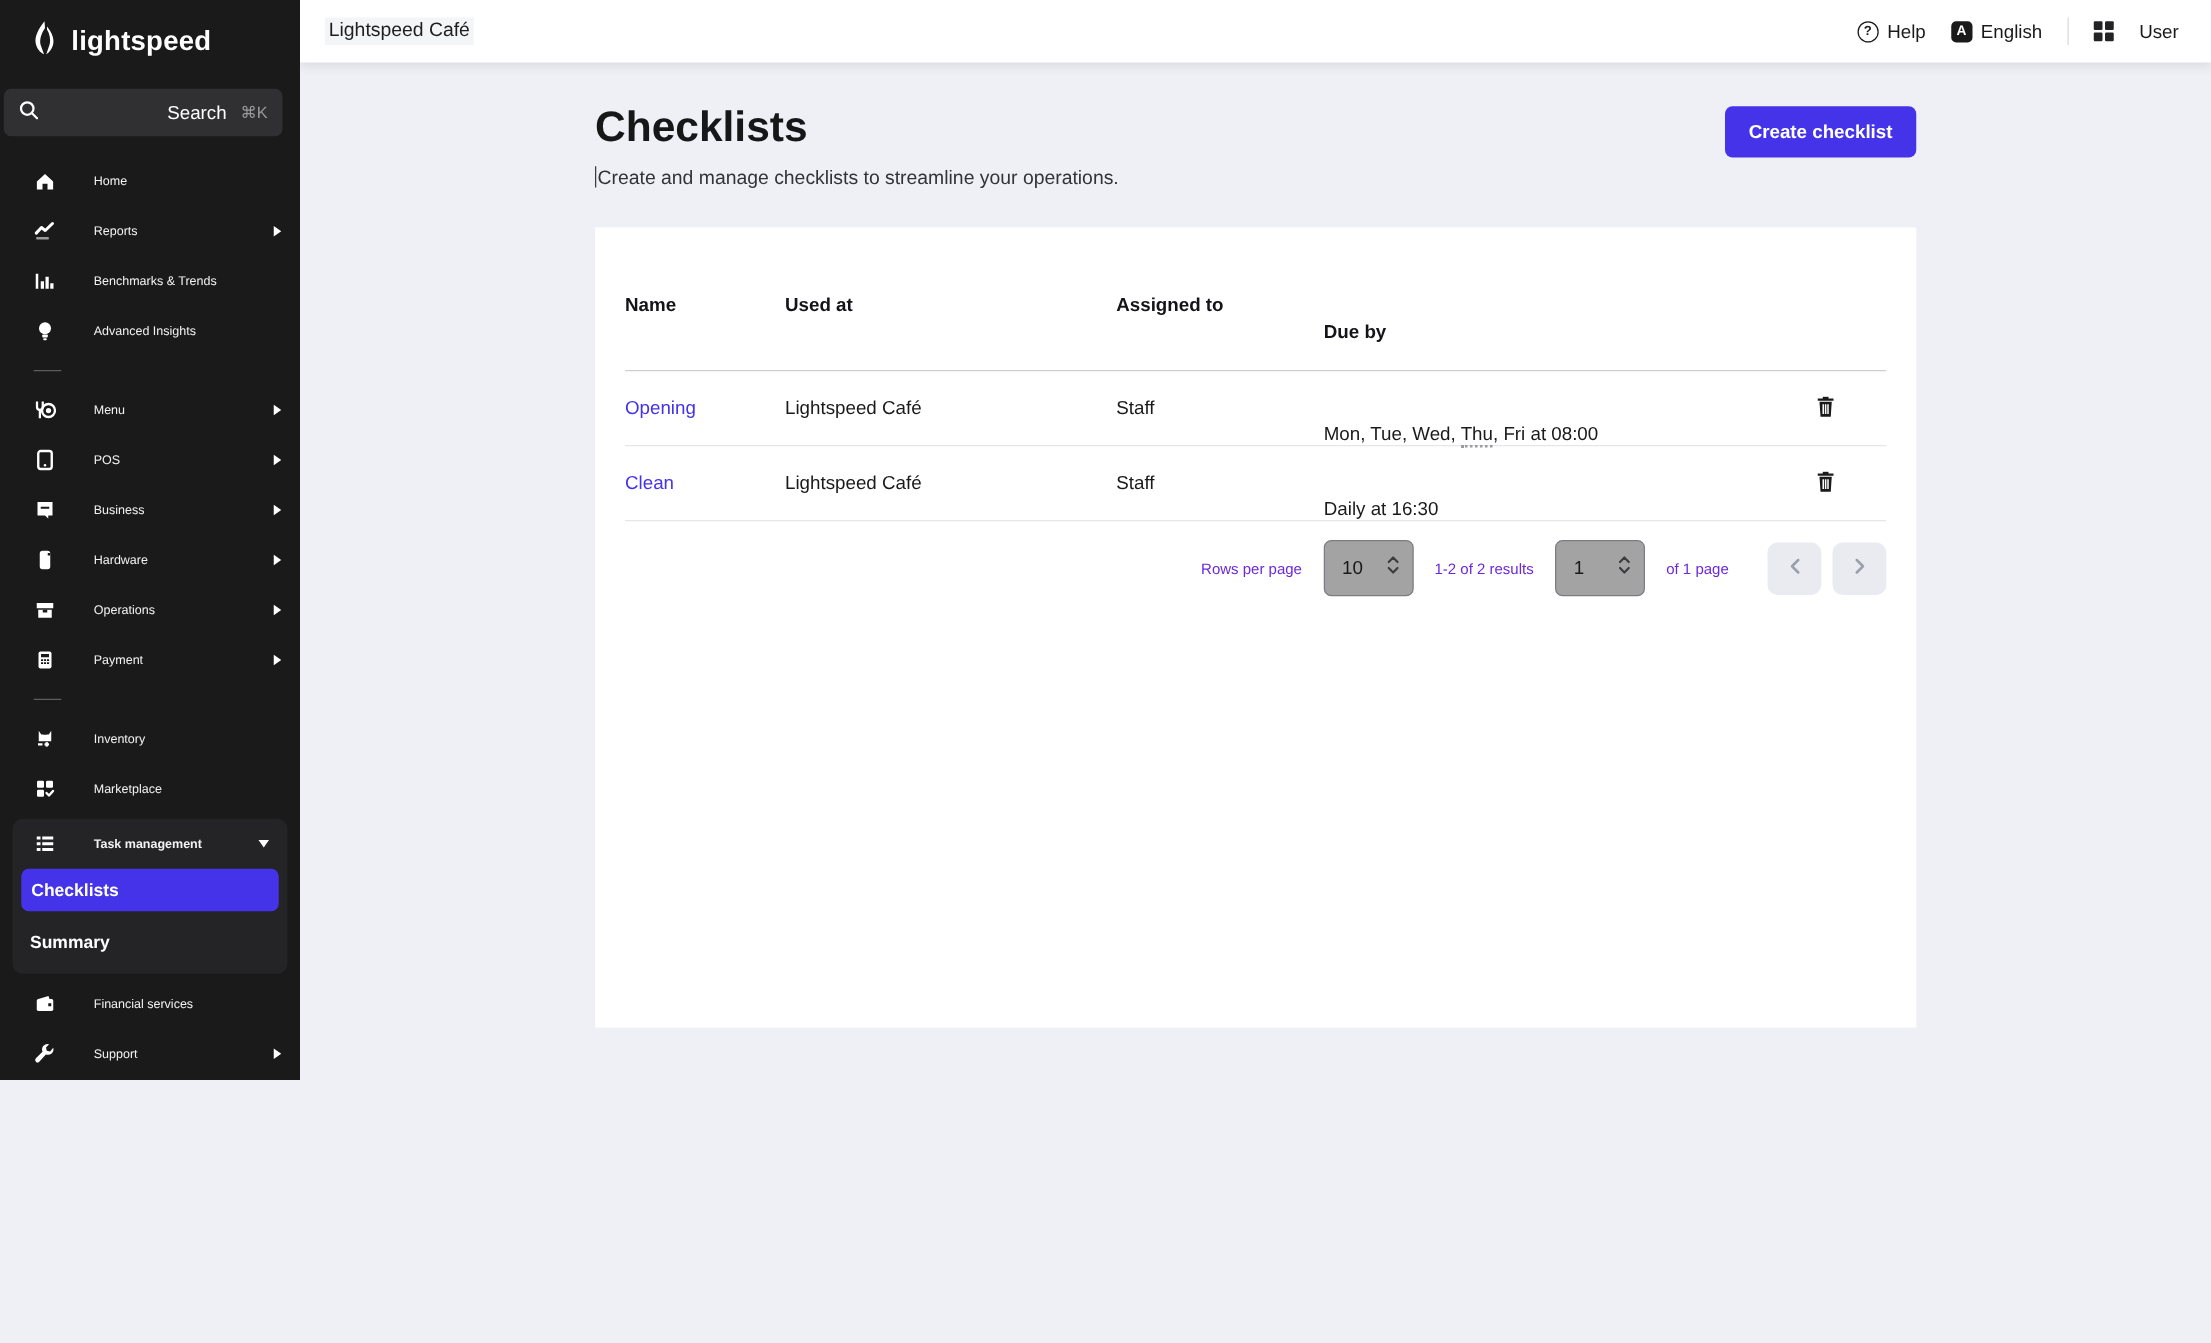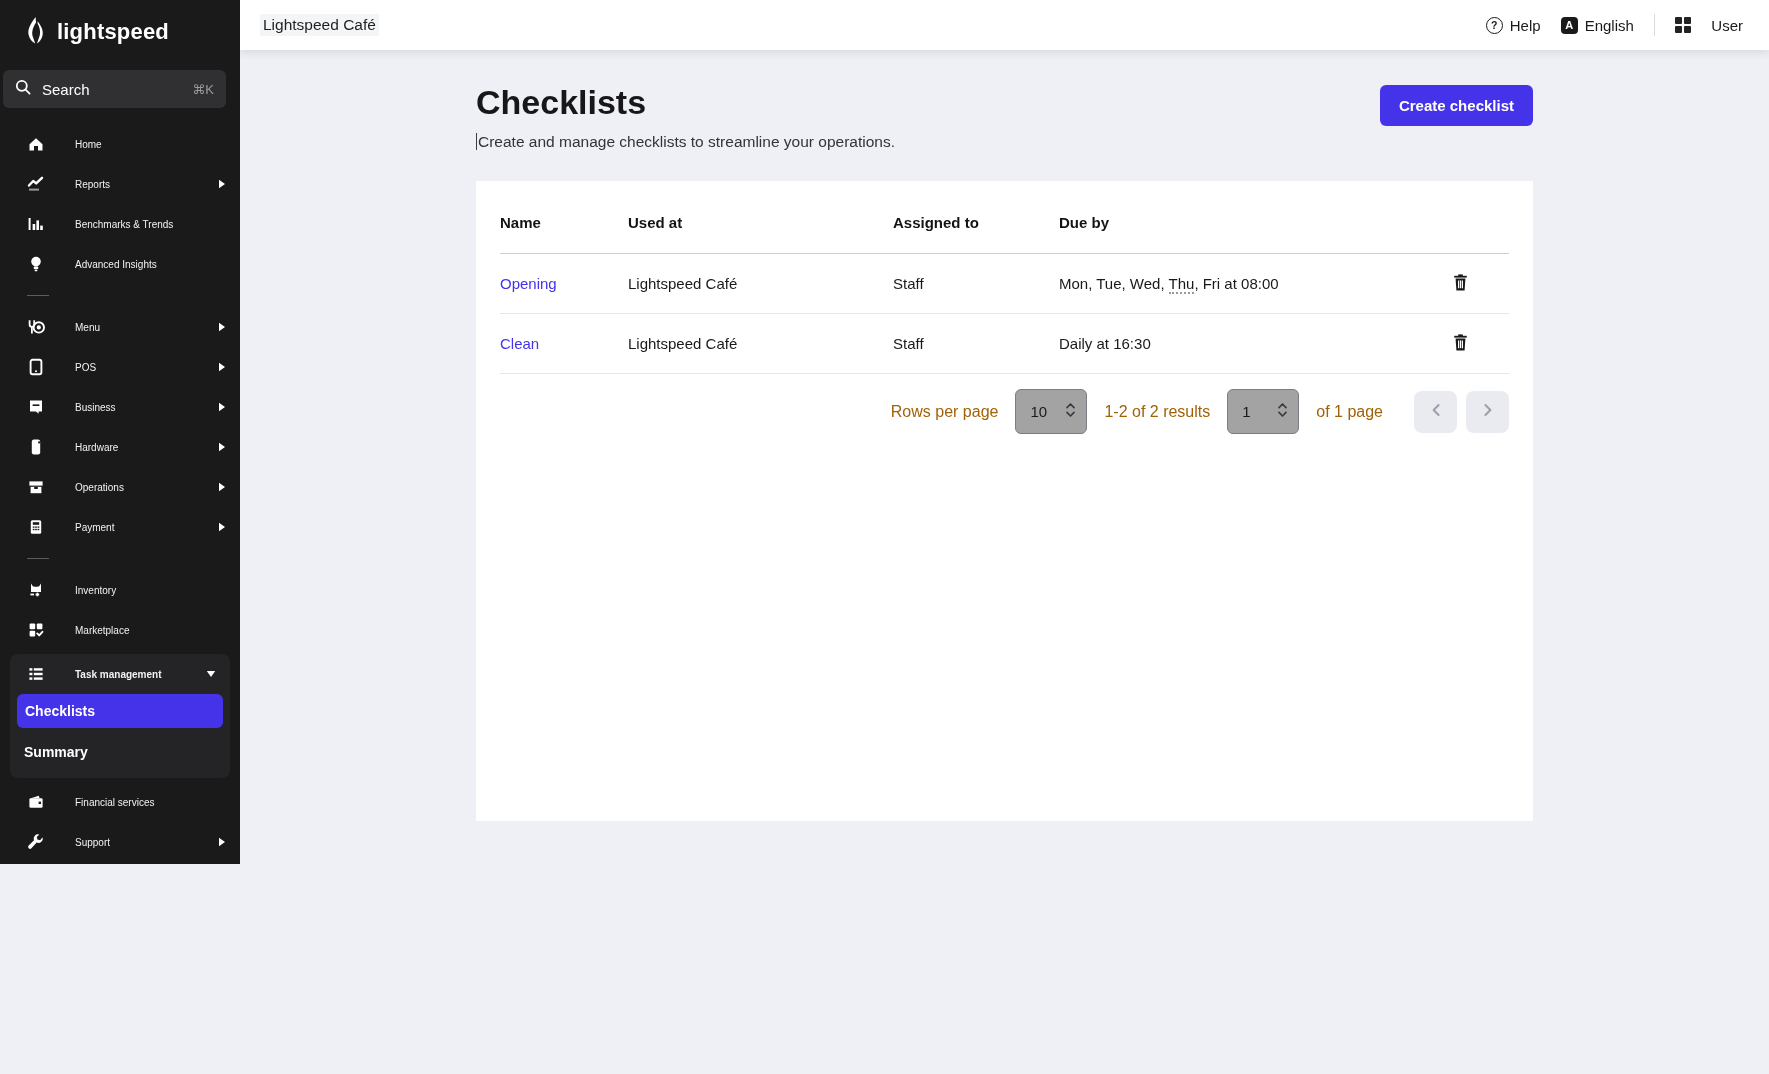--- a/index.html
+++ b/index.html
@@ -19,21 +19,21 @@
   
   .sidebar{
     position:absolute;left:0;top:0;width:240px;height:864px;
     background:var(--sidebar-bg);color:var(--sidebar-item);
     display:flex;flex-direction:column;z-index:5;
   }
   .logo-row{display:flex;align-items:center;gap:9px;padding:16px 0 14px 24px;}
   .logo-text{font-size:22px;font-weight:700;letter-spacing:.2px;color:#fff;}
   .search-box{
     margin:8px 14px 6px 3px;height:38px;background:#303032;border-radius:6px;
-    display:flex;align-items:center;gap:11px;padding:0 12px;cursor:pointer;
+    display:flex;align-items:center;gap:11px;padding:0 12px;cursor:pointer;text-align:right;
   }
   .search-label{font-size:15px;color:#fff;flex:1;}
   .search-kbd{font-size:13px;color:#9b9b9d;}
   .nav{margin-top:10px;flex:1;}
   .nav-item{
     display:flex;align-items:center;gap:30px;
     padding:11px 14px 11px 27px;font-size:10px;cursor:pointer;color:#f2f2f2;
   }
   .nav-item .ic{width:18px;height:18px;display:flex;align-items:center;justify-content:center;flex:none;}
   .nav-item .lbl{flex:1;white-space:nowrap;}
@@ -85,28 +85,28 @@
   }
 
   .card{background:#fff;margin-top:30px;height:640px;padding:0 24px;}
   .tbl{width:100%;}
   .tbl-header{display:flex;align-items:center;padding:33px 0 22px 0;border-bottom:1px solid #cdced3;}
   .tbl-row{display:flex;align-items:center;height:60px;border-bottom:1px solid #e5e6ea;font-size:15px;}
   .th{font-size:15px;font-weight:700;color:#141418;}
   .col-name{width:128px;flex:none;}
   .col-used{width:217px;flex:none;}
   .col-assigned{width:166px;flex:none;margin-left:48px;}
-  .col-due{flex:1;}
+  .col-due{flex:1;margin-top:42px;}
   .col-actions{width:58px;flex:none;display:flex;justify-content:flex-start;}
   .row-link{color:var(--accent);text-decoration:none;cursor:pointer;}
   .dotted-u{border-bottom:2px dotted #9a9aa2;}
   .trash-btn{background:none;border:none;cursor:pointer;padding:2px;display:flex;}
 
   .pagination{display:flex;align-items:center;justify-content:flex-end;gap:17px;padding:15px 0;}
-  .pg-label{font-size:16px;color:#a16207;}
+  .pg-label{font-size:12px;color:#6d28d9;}
   .pg-select{
     width:72px;height:45px;border:1.5px solid #7c7d84;border-radius:6px;background:#a3a3a3;
     display:flex;align-items:center;padding:0 10px 0 14px;cursor:pointer;
   }
   .pg-select .val{font-size:15px;flex:1;}
   .pg-nav{display:flex;gap:9px;margin-left:14px;}
   .pg-btn{
     width:43px;height:42px;border:none;border-radius:8px;background:#e9ebf1;
     display:flex;align-items:center;justify-content:center;cursor:pointer;
   }

